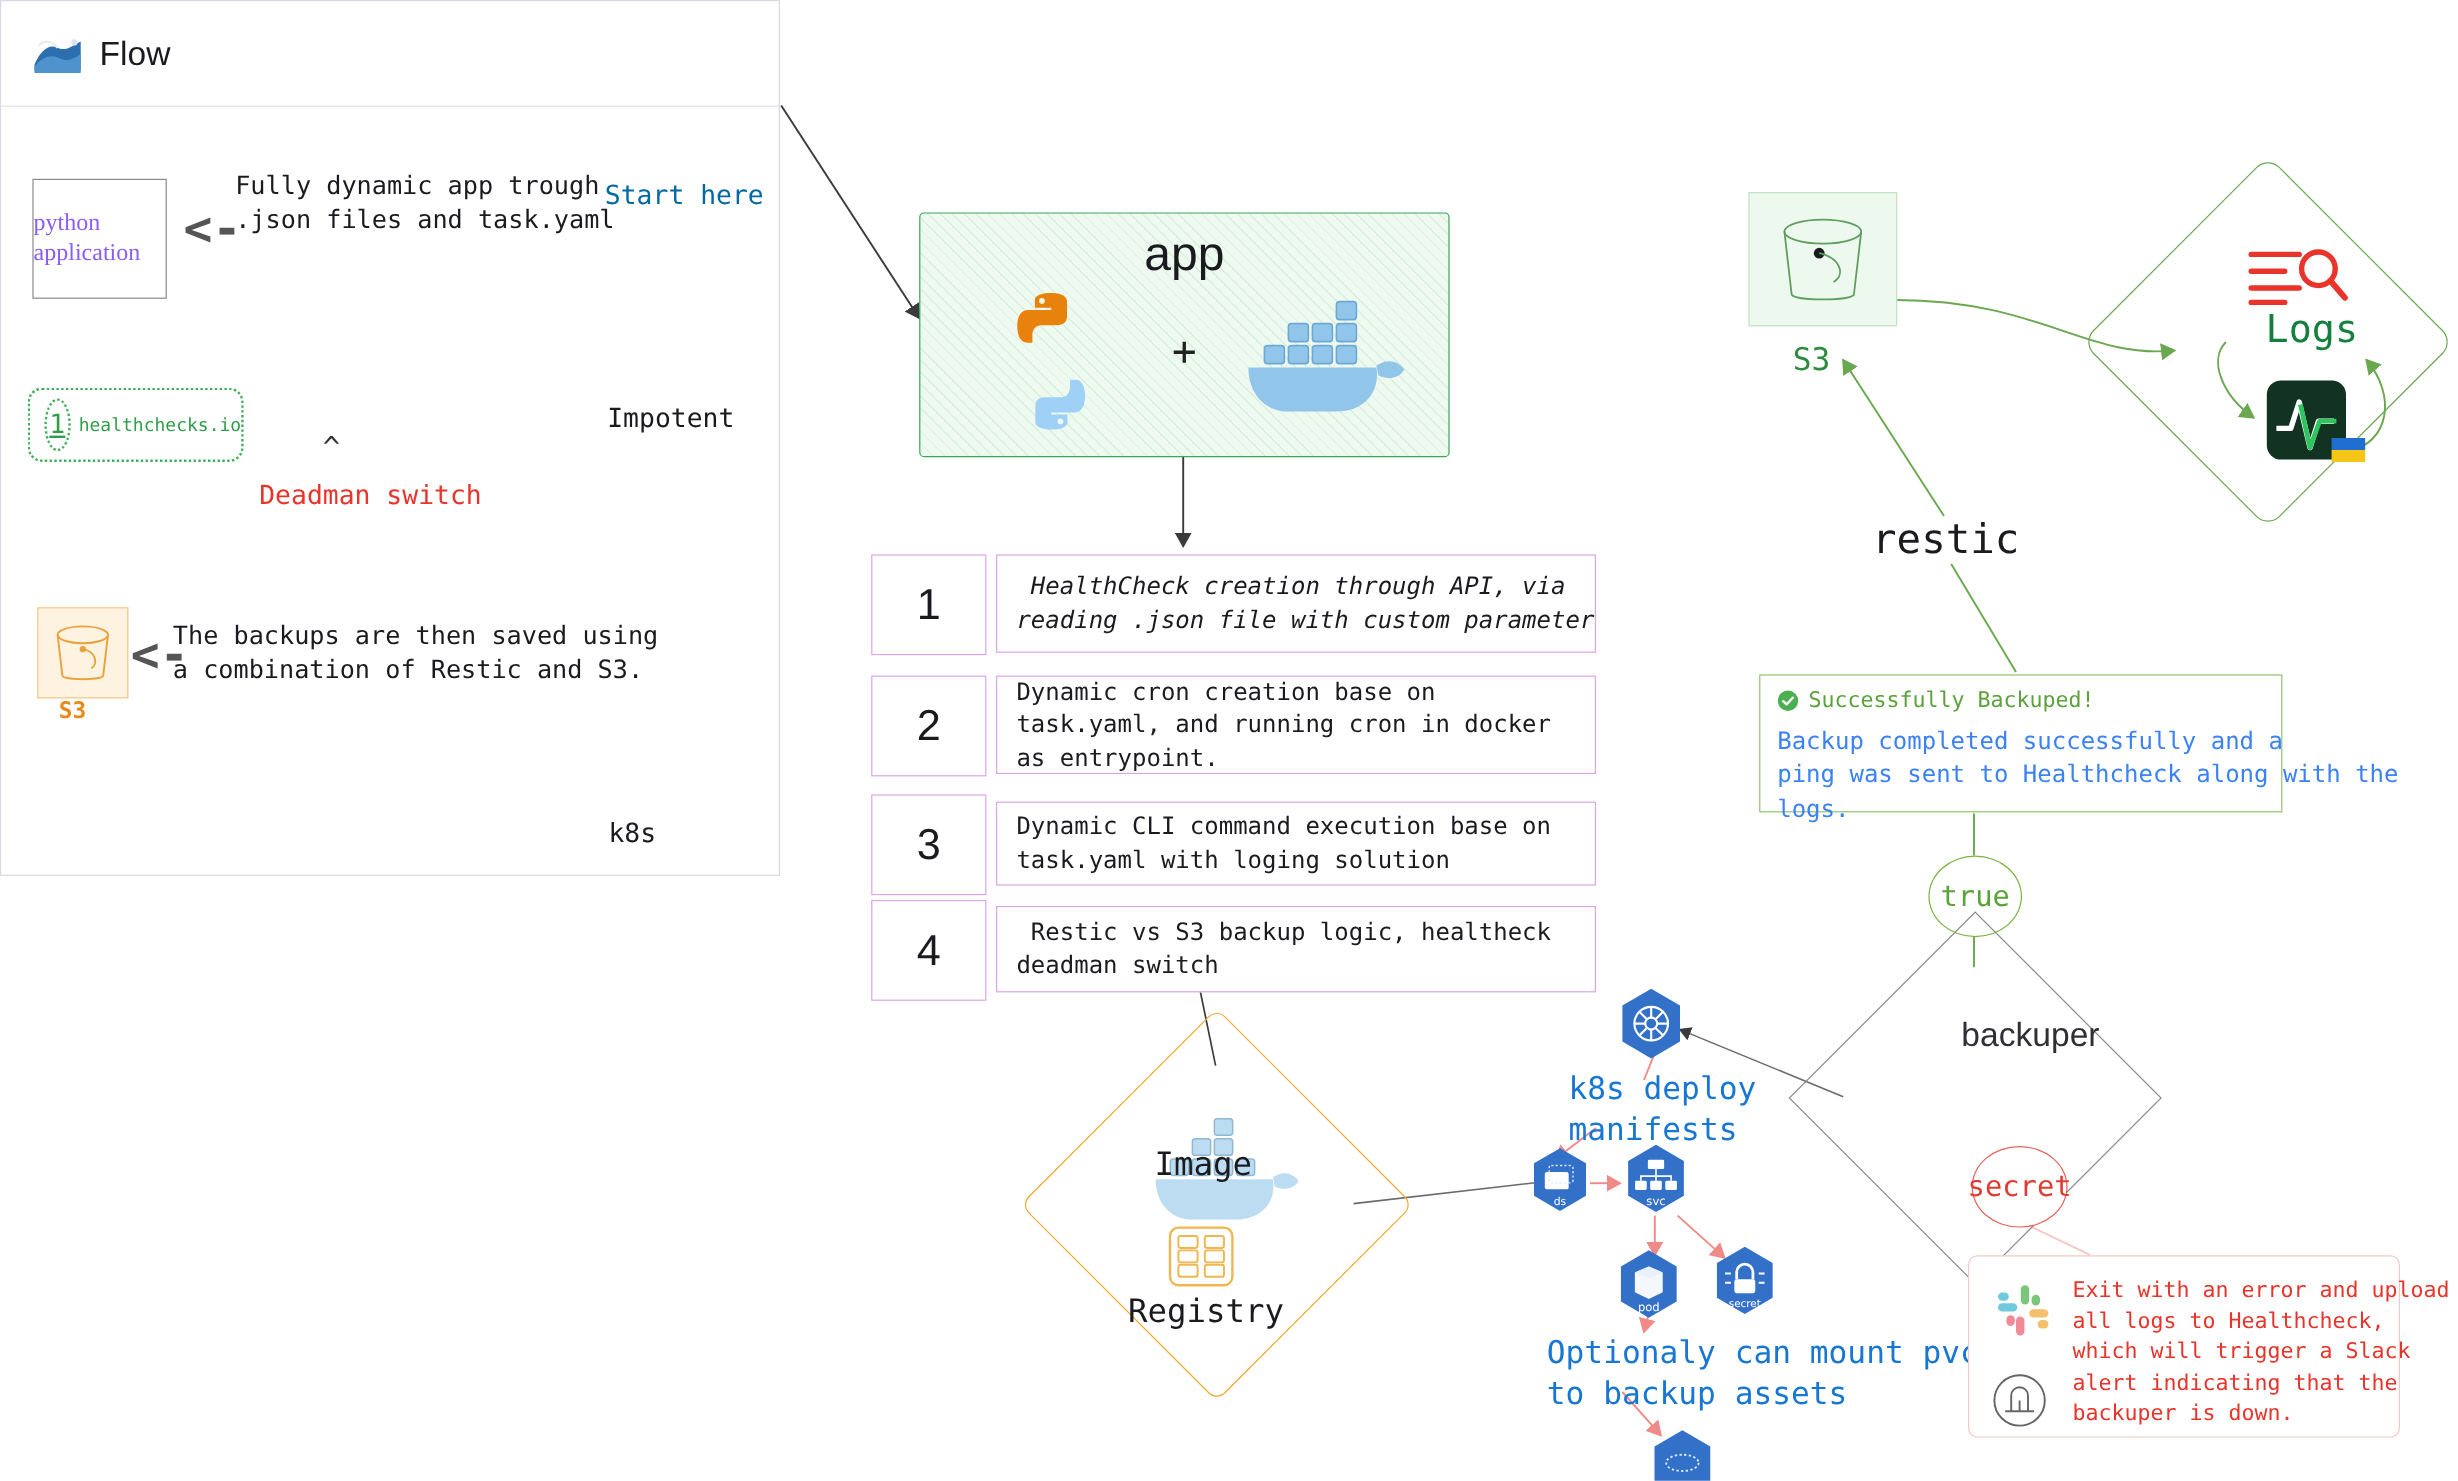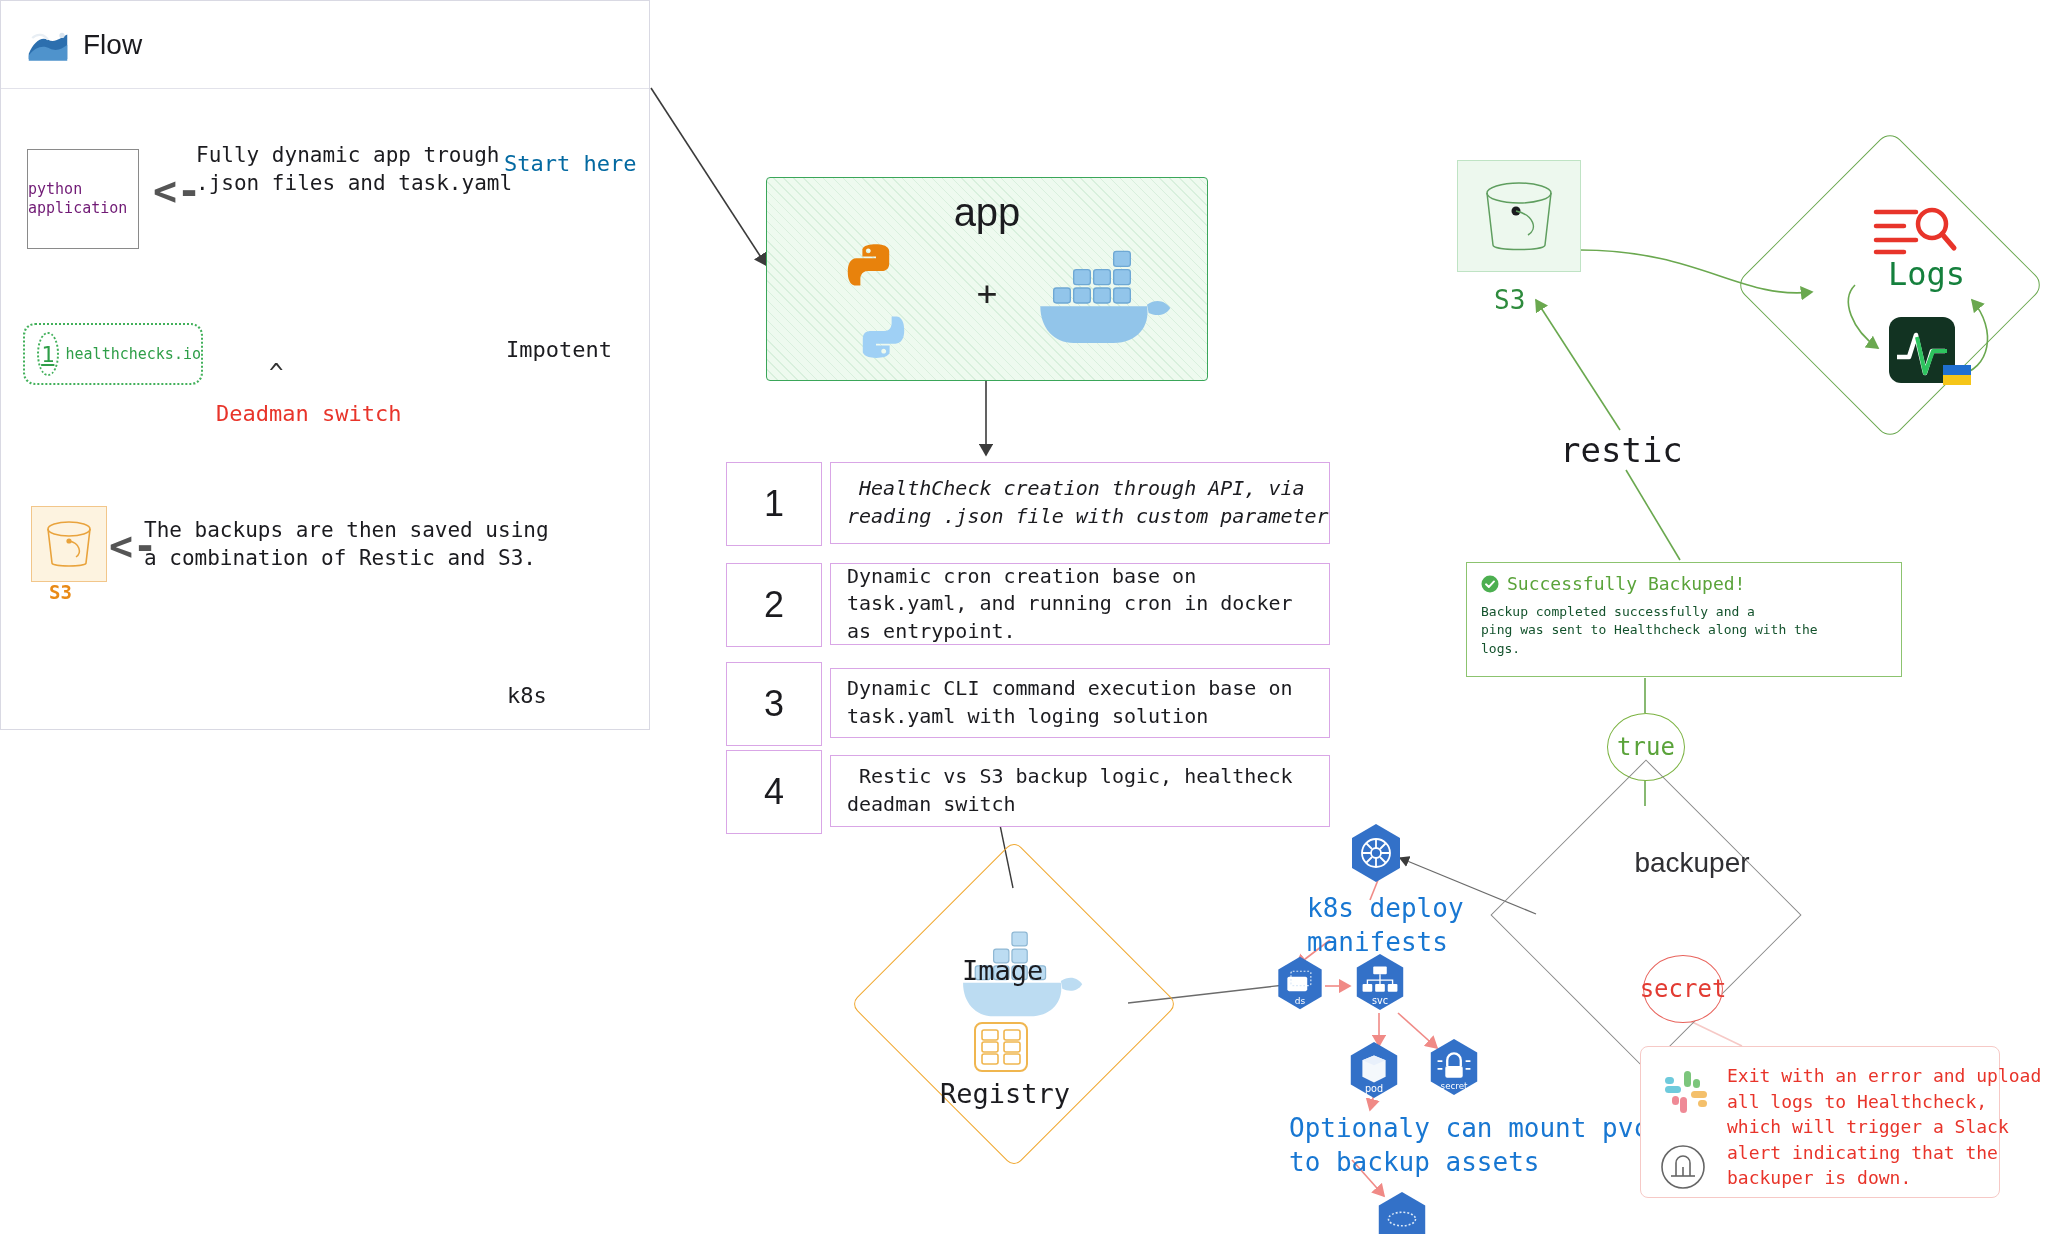--- a/index.html
+++ b/index.html
@@ -12,21 +12,21 @@
   #legend-panel{left:0;top:0;width:650px;height:730px;border:1px solid #d9d9e3;
       box-sizing:border-box;background:#fff;}
   #legend-header{position:absolute;left:0;top:0;width:100%;height:88px;
       border-bottom:1px solid #e2e2ea;box-sizing:border-box;display:flex;
       align-items:center;gap:14px;padding-left:26px;}
   #wave-icon{width:42px;height:42px;display:block;}
   #legend-title{font-size:28px;color:#1b1b1f;font-family:"Liberation Sans",sans-serif;}
 
   #py-box{left:26px;top:148px;width:110px;height:98px;border:1.5px solid #8a8a8a;
       background:#fff;display:flex;align-items:center;justify-content:center;}
-  #py-box span{color:#701a75;font-size:15px;line-height:1.25;text-align:left;}
+  #py-box span{color:#8b5cf6;font-size:20px;line-height:1.25;text-align:left;font-family:Liberation Serif, serif;}
 
   .chev{font-size:40px;color:#555;font-weight:600;line-height:1;}
 
   .leg-note{font-size:21px;color:#1b1b1f;line-height:1.35;white-space:pre;}
 
   #hc-badge{left:22px;top:322px;width:180px;height:62px;border:2px dotted #41b05a;
       border-radius:12px;display:flex;align-items:center;gap:7px;padding-left:12px;
       box-sizing:border-box;background:#fff;}
   #hc-circle{width:40px;height:40px;border:2px dotted #41b05a;border-radius:50%;
       display:flex;align-items:center;justify-content:center;color:#2e9e48;
@@ -78,21 +78,21 @@
   #s3-label{left:1494px;top:285px;color:#2e8b3d;font-size:26px;}
   #restic-label{left:1560px;top:430px;font-size:34px;color:#1b1b1f;}
 
   #logs-diamond{left:1780px;top:175px;width:218px;height:218px;border:1.5px solid #6aa84f;
       transform:rotate(45deg);border-radius:14px;}
   #logs-label{left:1888px;top:255px;font-size:32px;color:#15803d;}
 
   #success-box{left:1466px;top:562px;width:436px;height:115px;border:1.5px solid #8cc36f;
       background:#fff;box-sizing:border-box;padding:10px 14px;}
   #success-title{color:#5aa33a;font-size:18px;display:flex;align-items:center;gap:8px;}
-  #success-body{color:#14532d;font-size:13px;line-height:1.42;margin-top:9px;white-space:pre;}
+  #success-body{color:#3b82f6;font-size:20px;line-height:1.42;margin-top:9px;white-space:pre;}
 
   #true-circle{left:1607px;top:713px;width:76px;height:66px;border:1.4px solid #7cb342;
       border-radius:50%;display:flex;align-items:center;justify-content:center;
       color:#5aa33a;font-size:24px;background:#fff;}
   #backuper-diamond{left:1536px;top:805px;width:218px;height:218px;border:1.3px solid #8a8a8a;
       transform:rotate(45deg);}
   #backuper-label{left:1592px;top:847px;width:200px;text-align:center;font-size:28px;
       color:#303034;font-family:"Liberation Sans",sans-serif;}
   #false-circle{left:1643px;top:955px;width:78px;height:66px;border:1.4px solid #e8635c;
       border-radius:50%;display:flex;align-items:center;justify-content:center;

